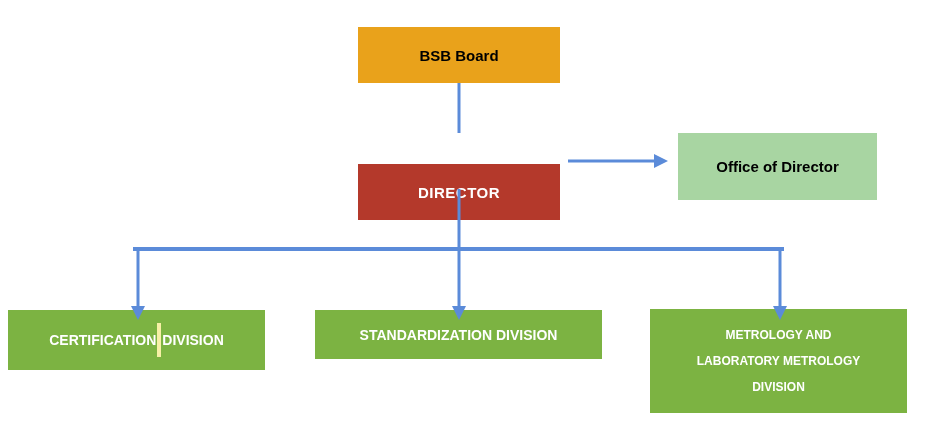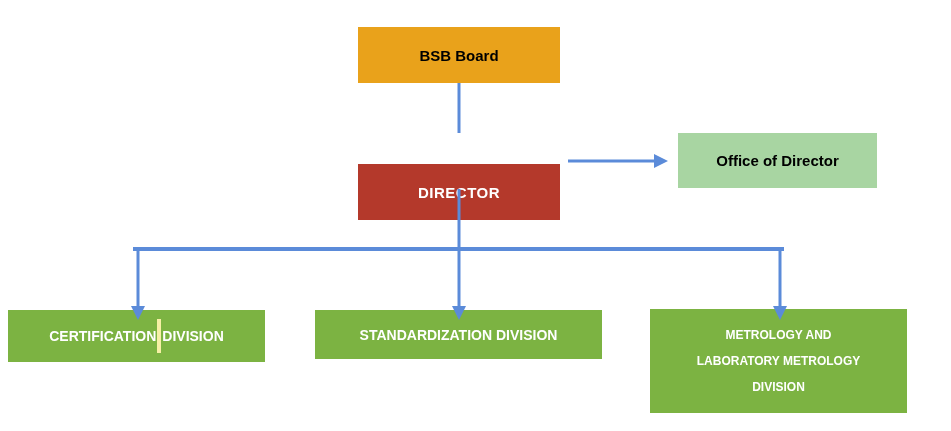--- a/index.html
+++ b/index.html
@@ -16,22 +16,22 @@
     display:flex;
     align-items:center;
     justify-content:center;
     font-weight:bold;
     text-align:center;
     z-index:1;
     box-sizing:border-box;
   }
   .node-board          { left:358px; top:27px;  width:202px; height:56px;  font-size:15px; }
   .node-director       { left:358px; top:133px; width:202px; height:56px;  font-size:15px; letter-spacing:0.5px;margin-top:31px; }
-  .node-office         { left:678px; top:133px; width:199px; height:55px;  font-size:15px; }
-  .node-certification  { left:8px;   top:310px; width:257px; height:52px;  font-size:14px; }
+  .node-office         { left:678px; top:133px; width:199px; height:67px;  font-size:15px; }
+  .node-certification  { left:8px;   top:310px; width:257px; height:60px;  font-size:14px; }
   .node-standardization{ left:315px; top:310px; width:287px; height:49px;  font-size:14px; }
   .node-metrology      { left:650px; top:309px; width:257px; height:104px; font-size:12px;
                          flex-direction:column; line-height:26px; }
   .caret {
     display:inline-block;
     width:4px; height:34px;
     margin:0 1px;
     vertical-align:middle;
   }
   .connector-overlay {

